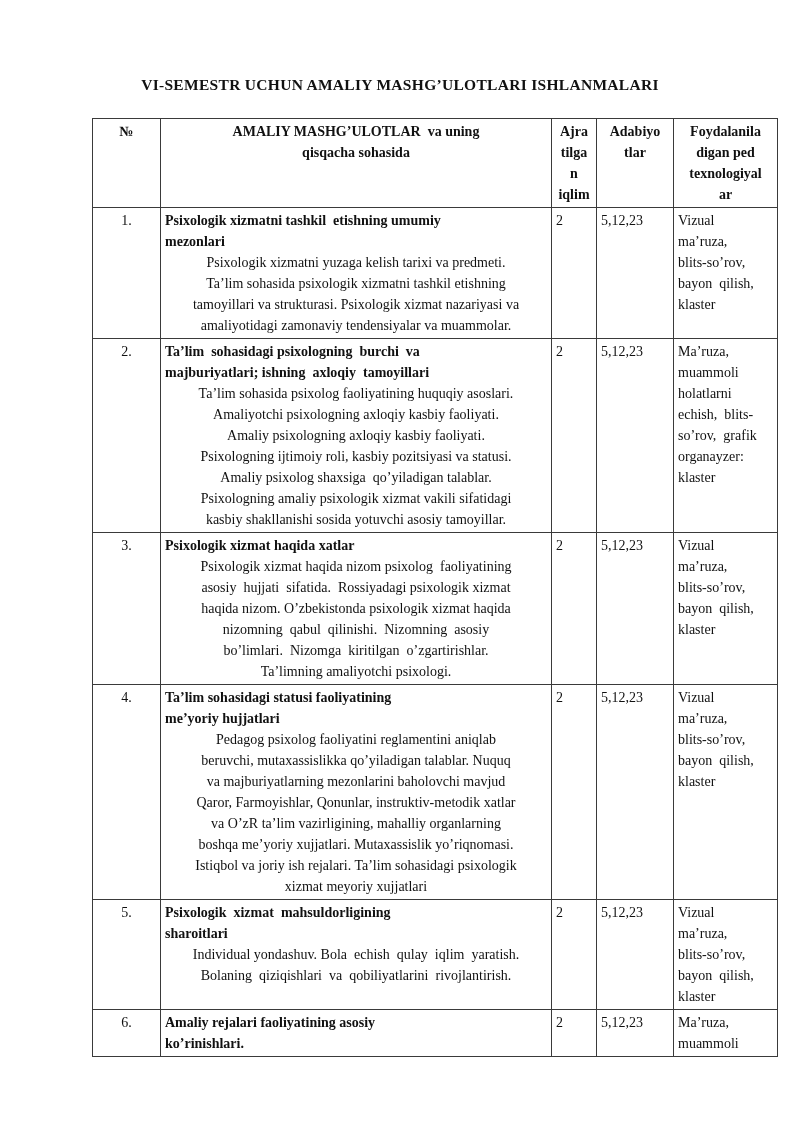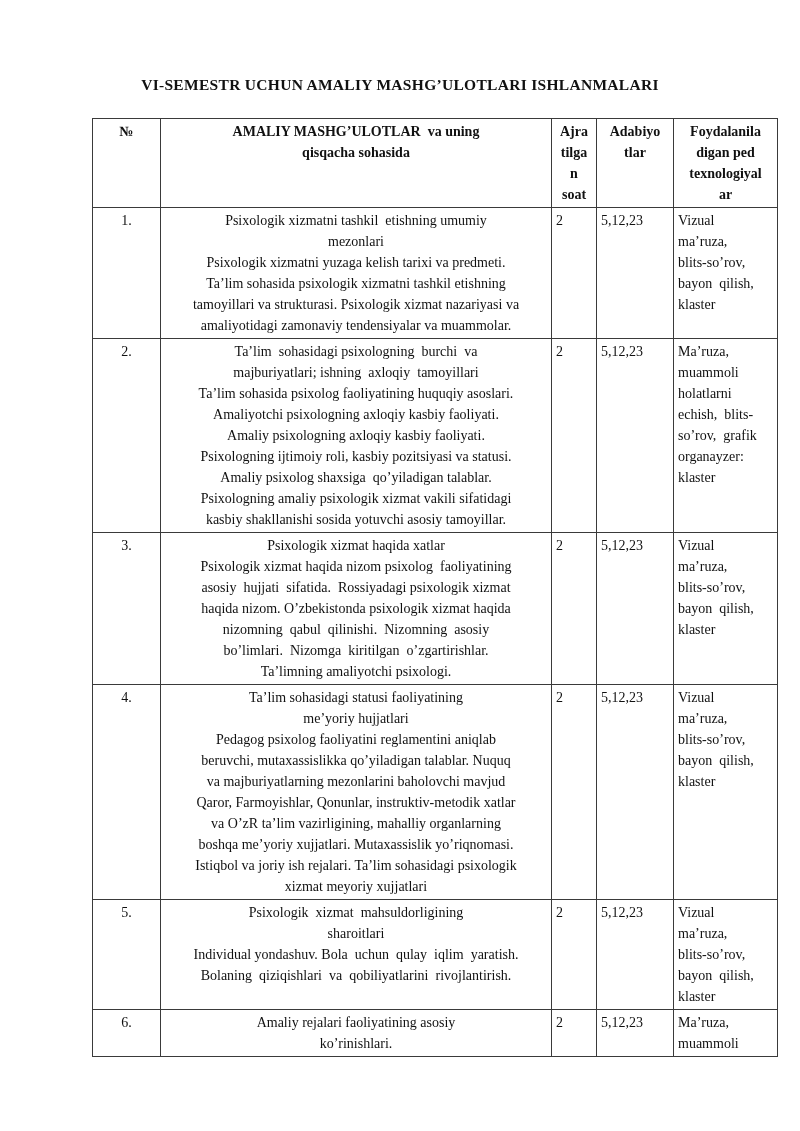--- a/index.html
+++ b/index.html
@@ -54,22 +54,21 @@
   tr.r-header { height: 85px; }
   tr.r1 { height: 127px; }
   tr.r2 { height: 191px; }
   tr.r3 { height: 151px; }
   tr.r4 { height: 214px; }
   tr.r5 { height: 109px; }
   tr.r6 { height: 45px; }
   .col-num   { text-align: center; }
   .col-topic { padding-left: 6px; padding-right: 5px; }
   .topic-title {
-    font-weight: normal;
-    text-align: center;
+    font-weight: bold;
     white-space: pre-wrap;
   }
   .topic-body {
     white-space: pre-wrap;
     text-align: center;
   }
   .col-hours { padding-left: 6px; }
   .col-lit   { padding-left: 8px; font-family: Liberation Serif, serif; }
   .col-tech  {
     padding-left: 6px;
@@ -94,21 +93,21 @@
     </colgroup>
 
     <tbody>
         <tr class="r-header">
       <th class="col-num">№</th>
       <th>AMALIY MASHG’ULOTLAR  va uning
 qisqacha sohasida</th>
       <th>Ajra
 tilga
 n
-soat</th>
+iqlim</th>
       <th>Adabiyo
 tlar</th>
       <th>Foydalanila
 digan ped
 texnologiyal
 ar</th>
     </tr>
 
     <tr class="r1">
       <td class="col-num">1.</td>
@@ -194,21 +193,21 @@
 blits-so’rov,
 bayon  qilish,
 klaster</td>
     </tr>
 
     <tr class="r5">
       <td class="col-num">5.</td>
       <td class="col-topic">
         <div class="topic-title">Psixologik  xizmat  mahsuldorligining
 sharoitlari</div>
-        <div class="topic-body">Individual yondashuv. Bola  uchun  qulay  iqlim  yaratish.
+        <div class="topic-body">Individual yondashuv. Bola  echish  qulay  iqlim  yaratish.
 Bolaning  qiziqishlari  va  qobiliyatlarini  rivojlantirish.</div>
       </td>
       <td class="col-hours">2</td>
       <td class="col-lit">5,12,23</td>
       <td class="col-tech">Vizual
 ma’ruza,
 blits-so’rov,
 bayon  qilish,
 klaster</td>
     </tr>

